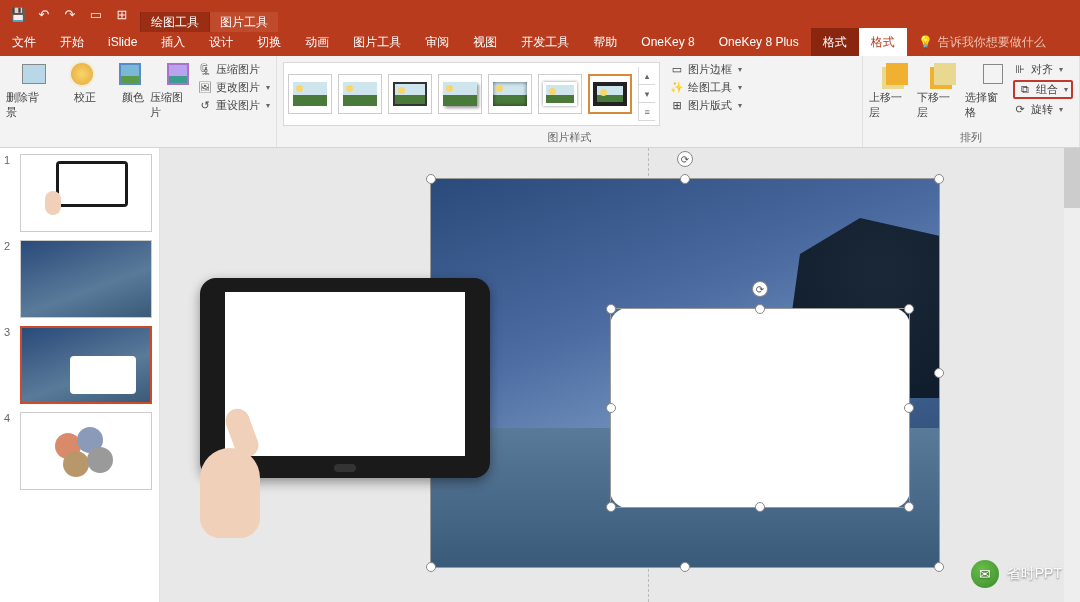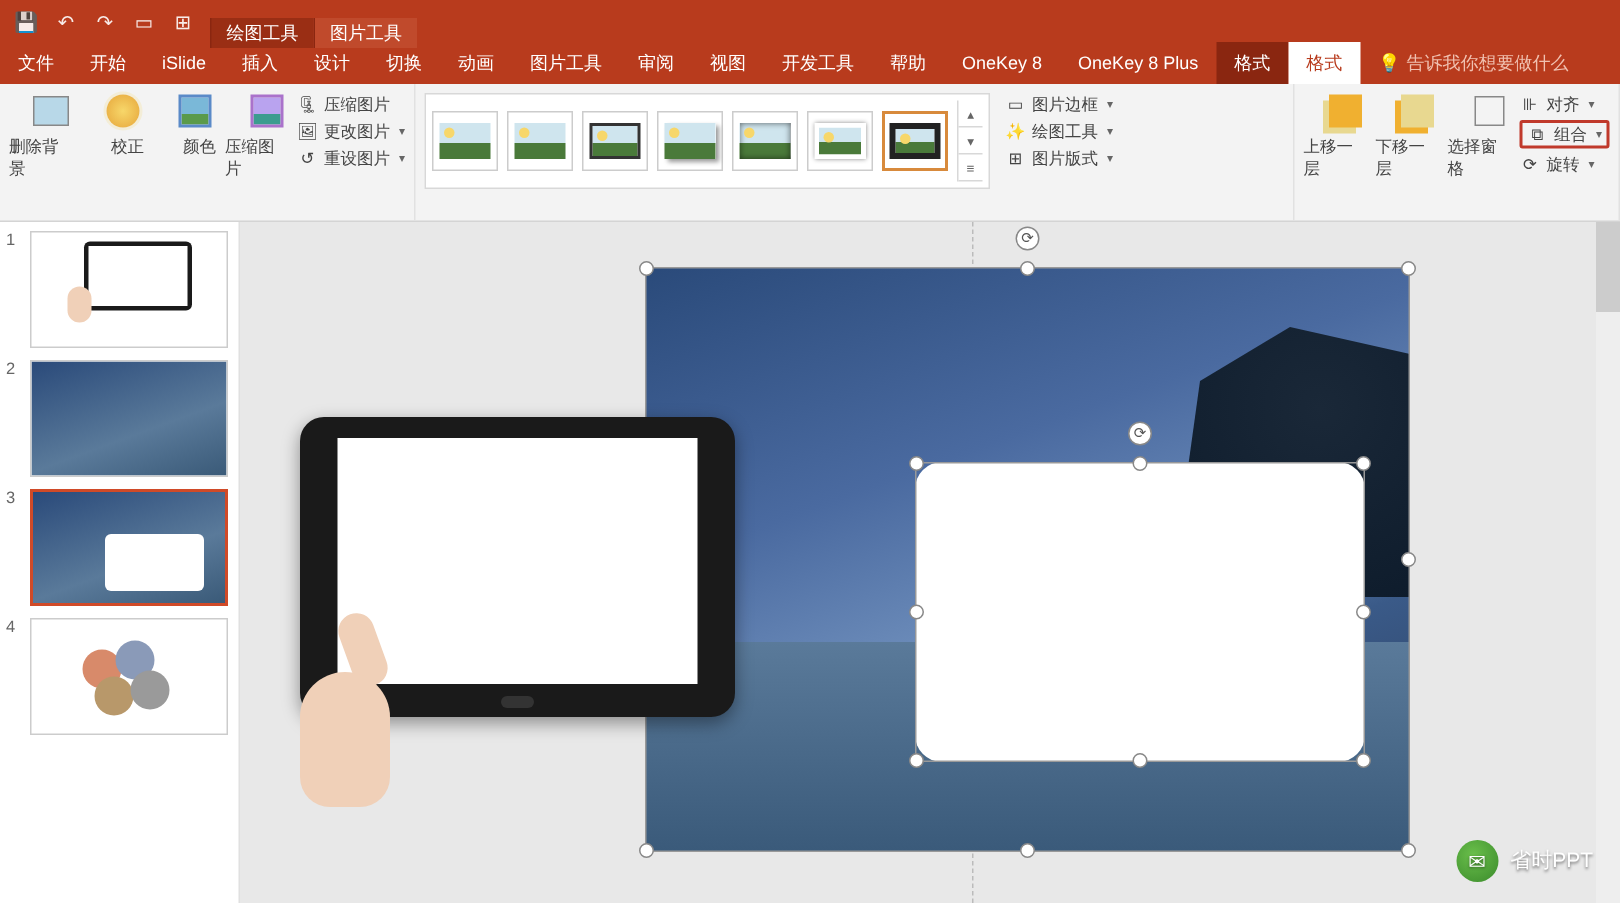--- a/index.html
+++ b/index.html
@@ -224,20 +224,21 @@
             <span>绘图工具</span>
             <span class="drop-arrow">▾</span>
           </div>
         <div class="small-item">
             <span class="small-ico">⊞</span>
             <span>图片版式</span>
             <span class="drop-arrow">▾</span>
           </div>
       </div>
     </div>
+    <div class="group-label">图片样式</div>
   </div>
 
   <div class="group">
     <div class="group-content">
       <div class="big-btn">
         <div class="ico">
             <div style="width:22px;height:22px;background:#f0b030;box-shadow:-4px 4px 0 #e8d890"></div>
           </div>
         <span>上移一层</span>
       </div>
@@ -264,20 +265,21 @@
             <span>组合</span>
             <span class="drop-arrow">▾</span>
           </div>
         <div class="small-item">
             <span class="small-ico">⟳</span>
             <span>旋转</span>
             <span class="drop-arrow">▾</span>
           </div>
       </div>
     </div>
+    <div class="group-label">排列</div>
   </div>
 
 </div>
 
 <div class="workspace">
   <div class="thumbs-pane">
     <div class="slide-th">
       <div class="slide-num">1</div>
       <div class="slide-prev">
         <div class="pv-tablet" style="left:35px;top:6px;width:72px;height:46px"></div>

